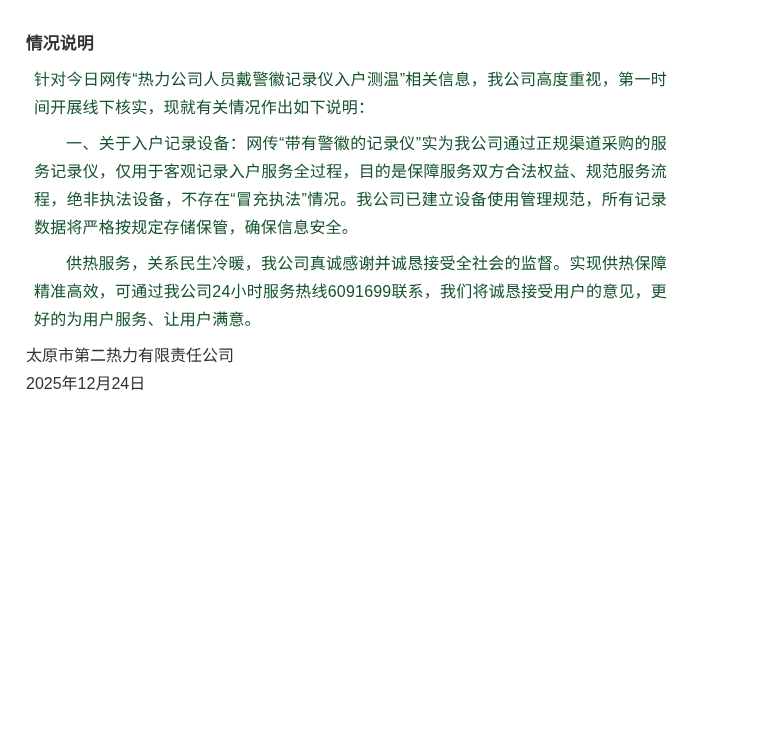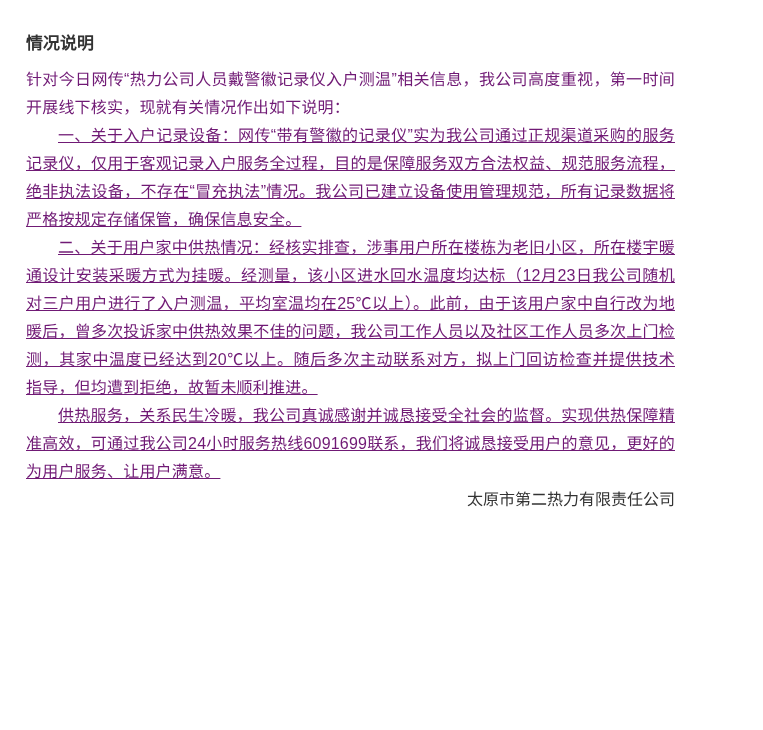--- a/index.html
+++ b/index.html
@@ -24,52 +24,51 @@
   .doc-title {
     font-size: 17px;
     font-weight: 700;
     line-height: 28px;
     margin: 0 0 8px 0;
     color: #333333;
   }
   .para {
     font-size: 16px;
     line-height: 28px;
-    margin: 0;
+    margin: 8px;
     text-align: justify;
     letter-spacing: 0.2px;
-    color: #701a75;
+    color: #14532d;
   }
   .para.indent {
     text-indent: 2em;
-    text-decoration: underline;
   }
   .signature {
-    text-align: right;
+    text-align: left;
   }
   .signature-line {
     font-size: 16px;
     line-height: 28px;
     margin: 0;
     color: #333333;
   }
 </style>
 </head>
 <body>
 
 <div class="page">
 
   <h1 class="doc-title"><span>情况说明</span></h1>
 
   <p class="para">针对今日网传“热力公司人员戴警徽记录仪入户测温”相关信息，我公司高度重视，第一时间开展线下核实，现就有关情况作出如下说明：</p>
 
   <p class="para indent">一、关于入户记录设备：网传“带有警徽的记录仪”实为我公司通过正规渠道采购的服务记录仪，仅用于客观记录入户服务全过程，目的是保障服务双方合法权益、规范服务流程，绝非执法设备，不存在“冒充执法”情况。我公司已建立设备使用管理规范，所有记录数据将严格按规定存储保管，确保信息安全。</p>
 
-  <p class="para indent">二、关于用户家中供热情况：经核实排查，涉事用户所在楼栋为老旧小区，所在楼宇暖通设计安装采暖方式为挂暖。经测量，该小区进水回水温度均达标（12月23日我公司随机对三户用户进行了入户测温，平均室温均在25℃以上）。此前，由于该用户家中自行改为地暖后，曾多次投诉家中供热效果不佳的问题，我公司工作人员以及社区工作人员多次上门检测，其家中温度已经达到20℃以上。随后多次主动联系对方，拟上门回访检查并提供技术指导，但均遭到拒绝，故暂未顺利推进。</p>
 
 
   <p class="para indent">供热服务，关系民生冷暖，我公司真诚感谢并诚恳接受全社会的监督。实现供热保障精准高效，可通过我公司24小时服务热线6091699联系，我们将诚恳接受用户的意见，更好的为用户服务、让用户满意。</p>
 
   <div class="signature">
     <p class="signature-line">太原市第二热力有限责任公司</p>
+    <p class="signature-line">2025年12月24日</p>
   </div>
 
 </div>
 
 </body></html>

